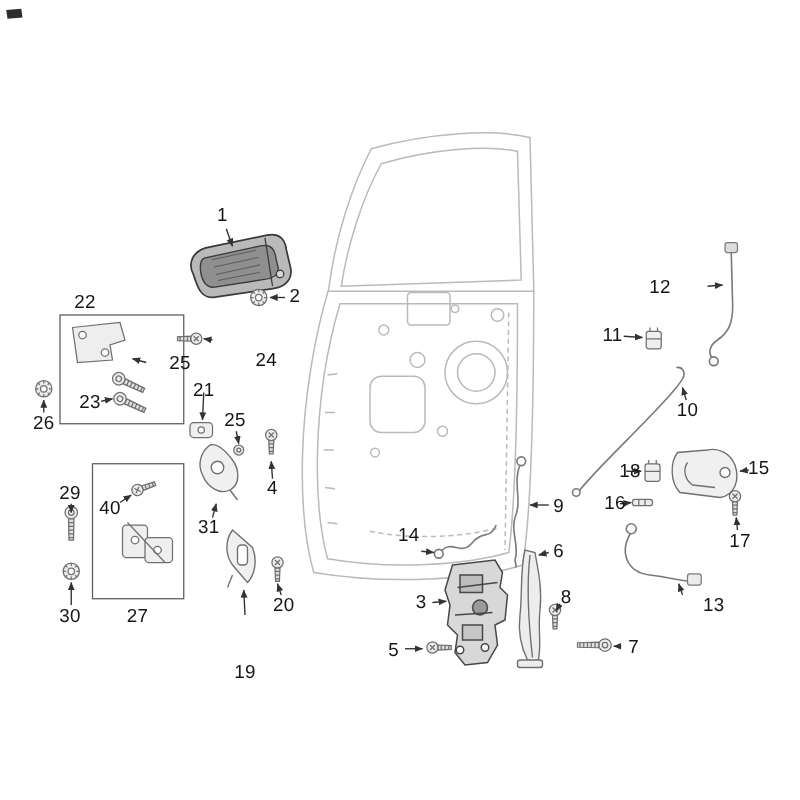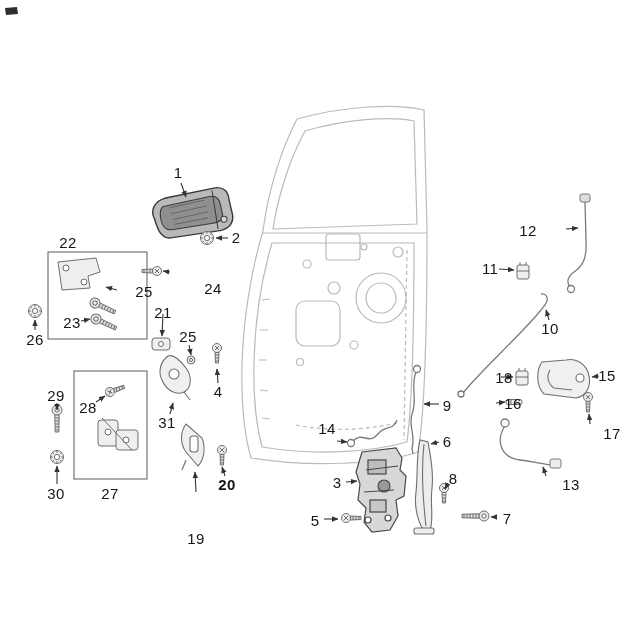--- a/index.html
+++ b/index.html
@@ -234,31 +234,31 @@
       <div class="callout" style="left: 447px; top: 441px;">6</div>
       <div class="callout" style="left: 507px; top: 518px;">7</div>
       <div class="callout" style="left: 453px; top: 478px;">8</div>
       <div class="callout" style="left: 447px; top: 405px;">9</div>
       <div class="callout" style="left: 550px; top: 328px;">10</div>
       <div class="callout" style="left: 490px; top: 268px;">11</div>
       <div class="callout" style="left: 528px; top: 230px;">12</div>
       <div class="callout" style="left: 547px; top: 484px; margin-left: 24px;">13</div>
       <div class="callout" style="left: 327px; top: 428px;">14</div>
       <div class="callout" style="left: 607px; top: 375px; text-align: center;">15</div>
-      <div class="callout" style="left: 513px; top: 403px;">16</div>
-      <div class="callout" style="left: 592px; top: 433px; margin-left: 20px;">17</div>
+      <div class="callout" style="left: 492px; top: 403px;">16</div>
+      <div class="callout" style="left: 592px; top: 433px;">17</div>
       <div class="callout" style="left: 504px; top: 377px;">18</div>
       <div class="callout" style="left: 196px; top: 501px; margin-top: 37px;">19</div>
-      <div class="callout" style="left: 227px; top: 484px; font-weight: bold;">20</div>
+      <div class="callout" style="left: 227px; top: 484px;">20</div>
       <div class="callout" style="left: 163px; top: 312px;">21</div>
       <div class="callout" style="left: 68px; top: 242px;">22</div>
       <div class="callout" style="left: 72px; top: 322px;">23</div>
       <div class="callout" style="left: 177px; top: 288px; margin-left: 36px;">24</div>
       <div class="callout" style="left: 144px; top: 291px;">25</div>
       <div class="callout" style="left: 35px; top: 339px; text-align: right;">26</div>
       <div class="callout" style="left: 110px; top: 493px;">27</div>
-      <div class="callout" style="left: 88px; top: 407px;">28</div>
+      <div class="callout" style="left: 88px; top: 407px;">40</div>
       <div class="callout" style="left: 56px; top: 395px;">29</div>
       <div class="callout" style="left: 56px; top: 493px;">30</div>
       <div class="callout" style="left: 167px; top: 422px;">31</div>
       <div class="callout" style="left: 188px; top: 336px;">25</div>
     </div>
 </div>
 
 </body></html>

